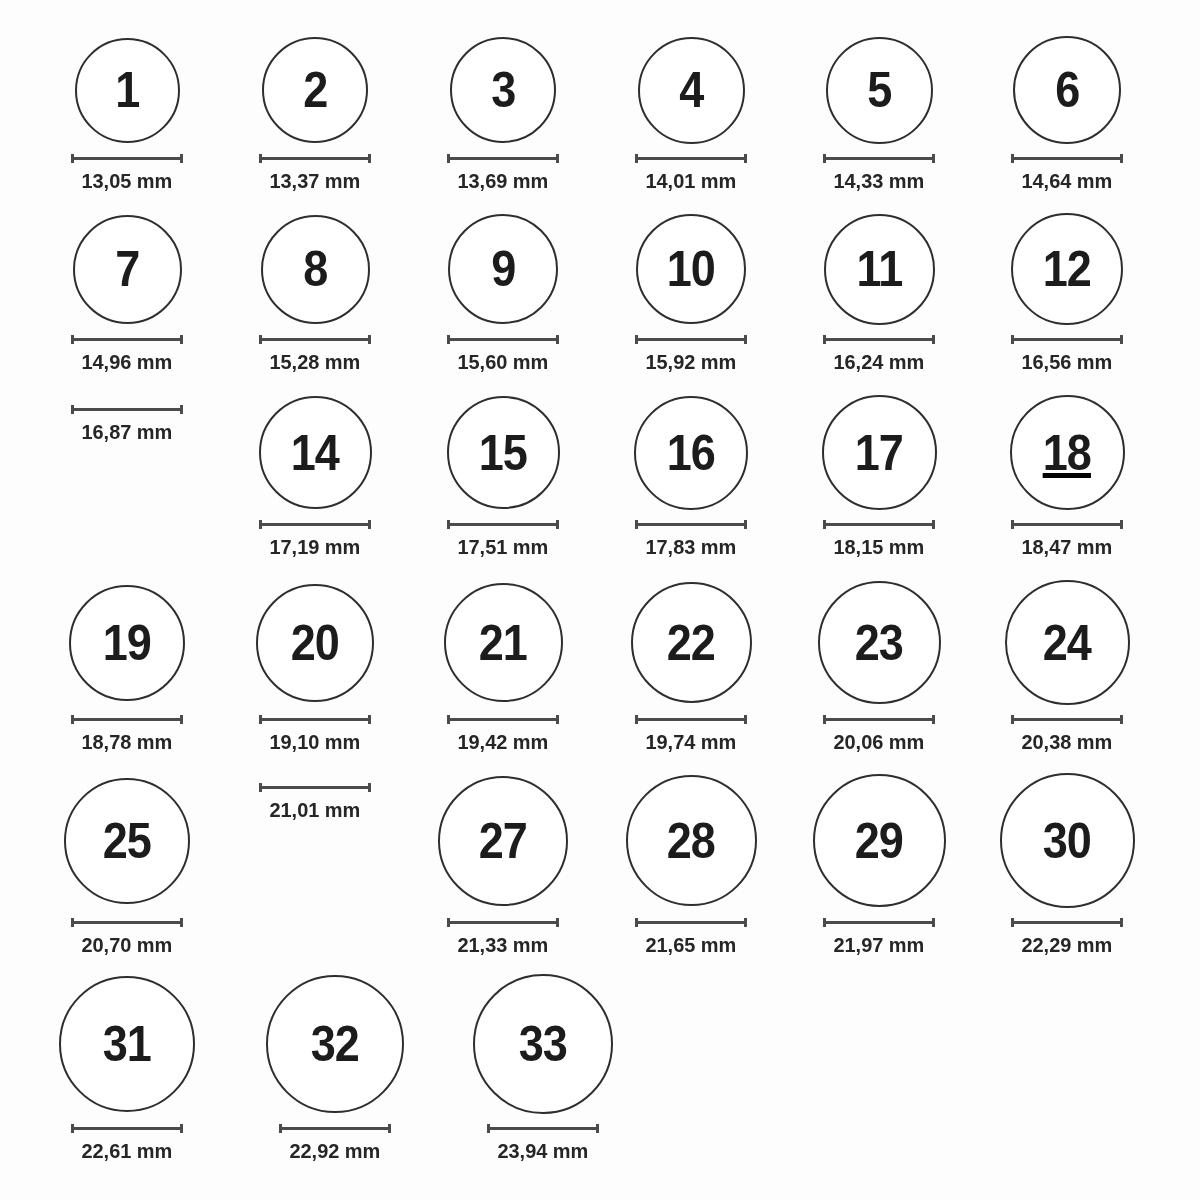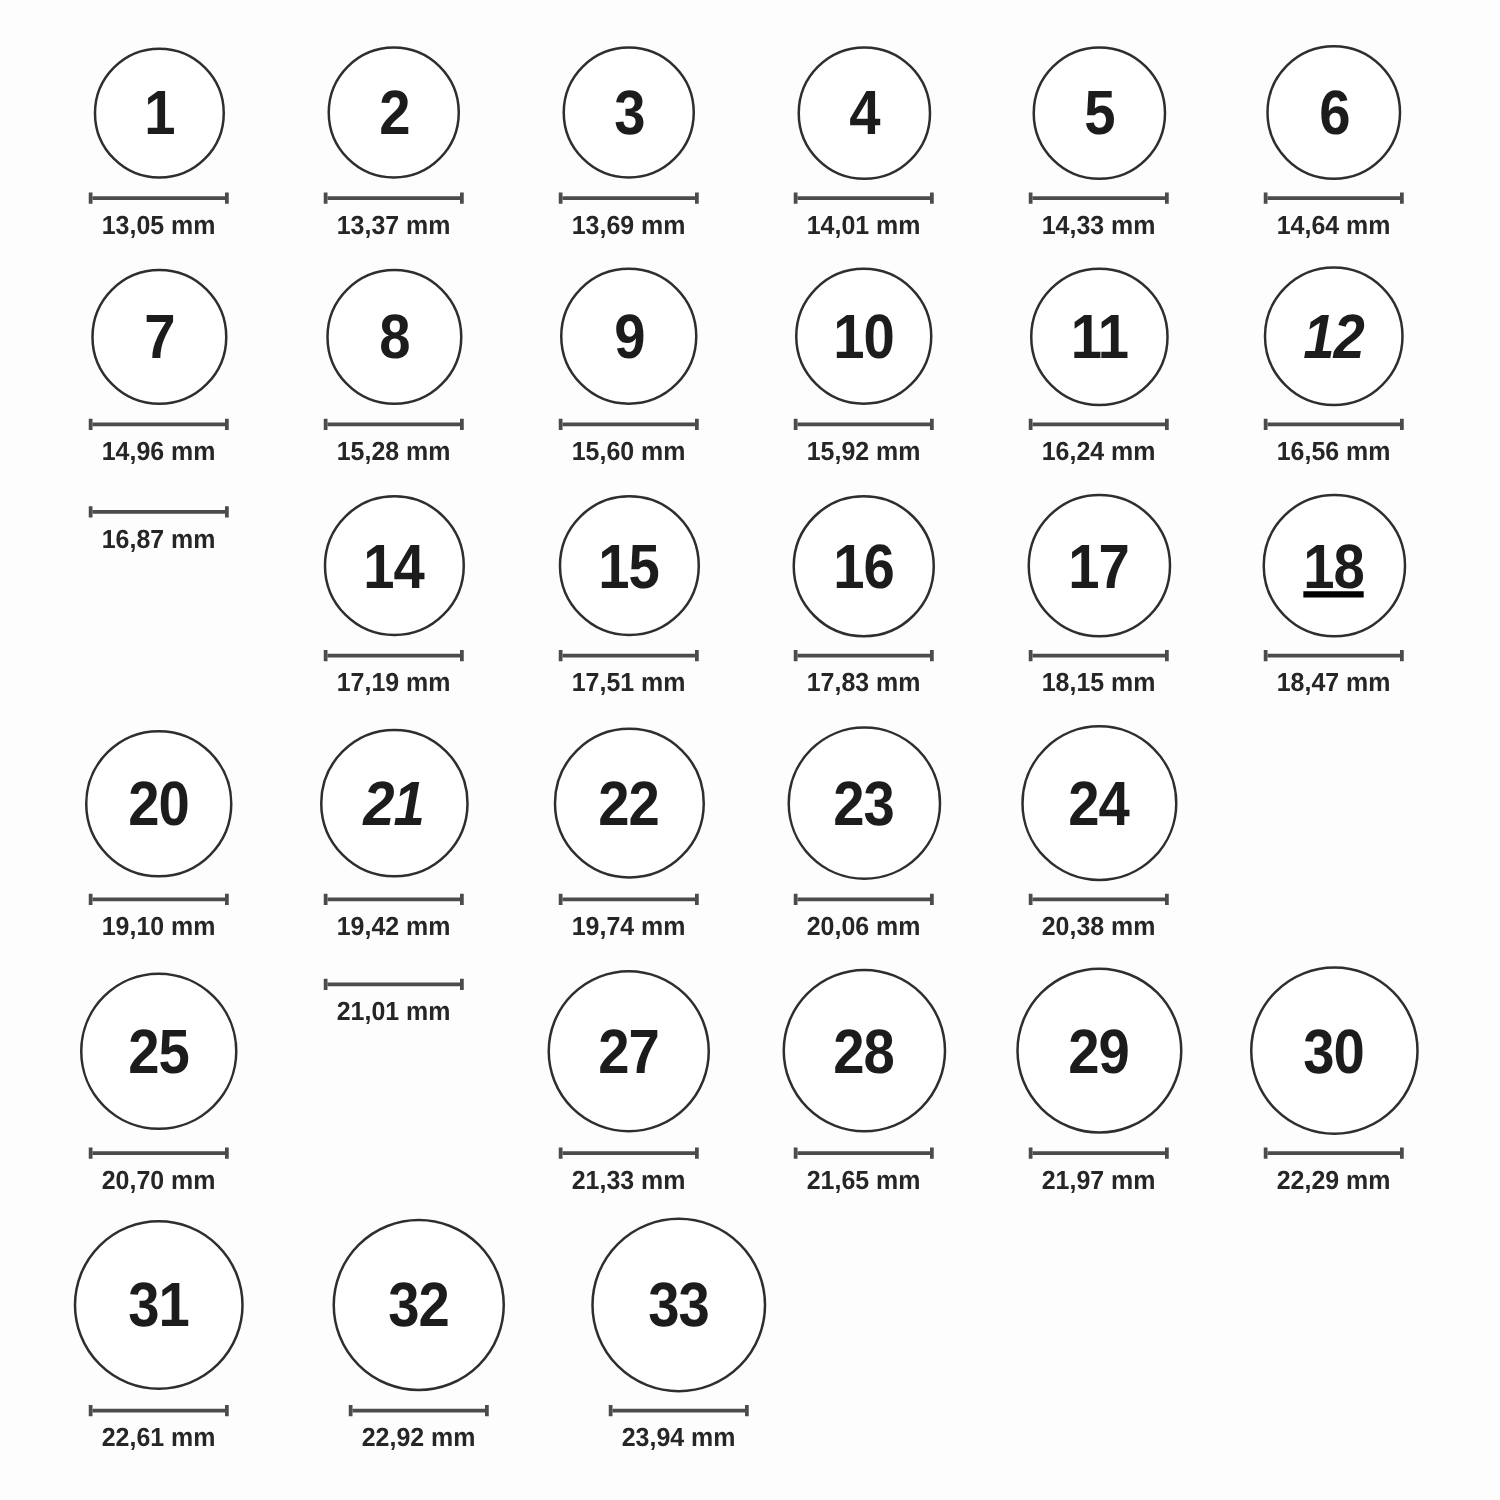--- a/index.html
+++ b/index.html
@@ -179,21 +179,21 @@
       <div class="circle" style="width: 111px; height: 111px;">
         <span class="num">11</span>
       </div>
     </div>
     <div class="measure"></div>
     <div class="label">16,24 mm</div>
   </div>
 
   <div class="cell">
     <div class="circle-box">
-      <div class="circle" style="width: 112px; height: 112px; font-style: italic;">
+      <div class="circle" style="width: 112px; height: 112px;">
         <span class="num">12</span>
       </div>
     </div>
     <div class="measure"></div>
     <div class="label">16,56 mm</div>
   </div>
 </div>
     <div class="row">
   <div class="cell">
     <div class="measure"></div>
@@ -244,34 +244,43 @@
     <div class="circle-box">
       <div class="circle" style="width: 115px; height: 115px; text-decoration: underline;">
         <span class="num">18</span>
       </div>
     </div>
     <div class="measure"></div>
     <div class="label">18,47 mm</div>
   </div>
 </div>
     <div class="row">
+  <div class="cell">
+    <div class="circle-box">
+      <div class="circle" style="width: 116px; height: 116px;">
+        <span class="num">19</span>
+      </div>
+    </div>
+    <div class="measure"></div>
+    <div class="label">18,78 mm</div>
+  </div>
 
   <div class="cell">
     <div class="circle-box">
       <div class="circle" style="width: 118px; height: 118px;">
         <span class="num">20</span>
       </div>
     </div>
     <div class="measure"></div>
     <div class="label">19,10 mm</div>
   </div>
 
   <div class="cell">
     <div class="circle-box">
-      <div class="circle" style="width: 119px; height: 119px; font-style: italic;">
+      <div class="circle" style="width: 119px; height: 119px;">
         <span class="num">21</span>
       </div>
     </div>
     <div class="measure"></div>
     <div class="label">19,42 mm</div>
   </div>
 
   <div class="cell">
     <div class="circle-box">
       <div class="circle" style="width: 121px; height: 121px;">

